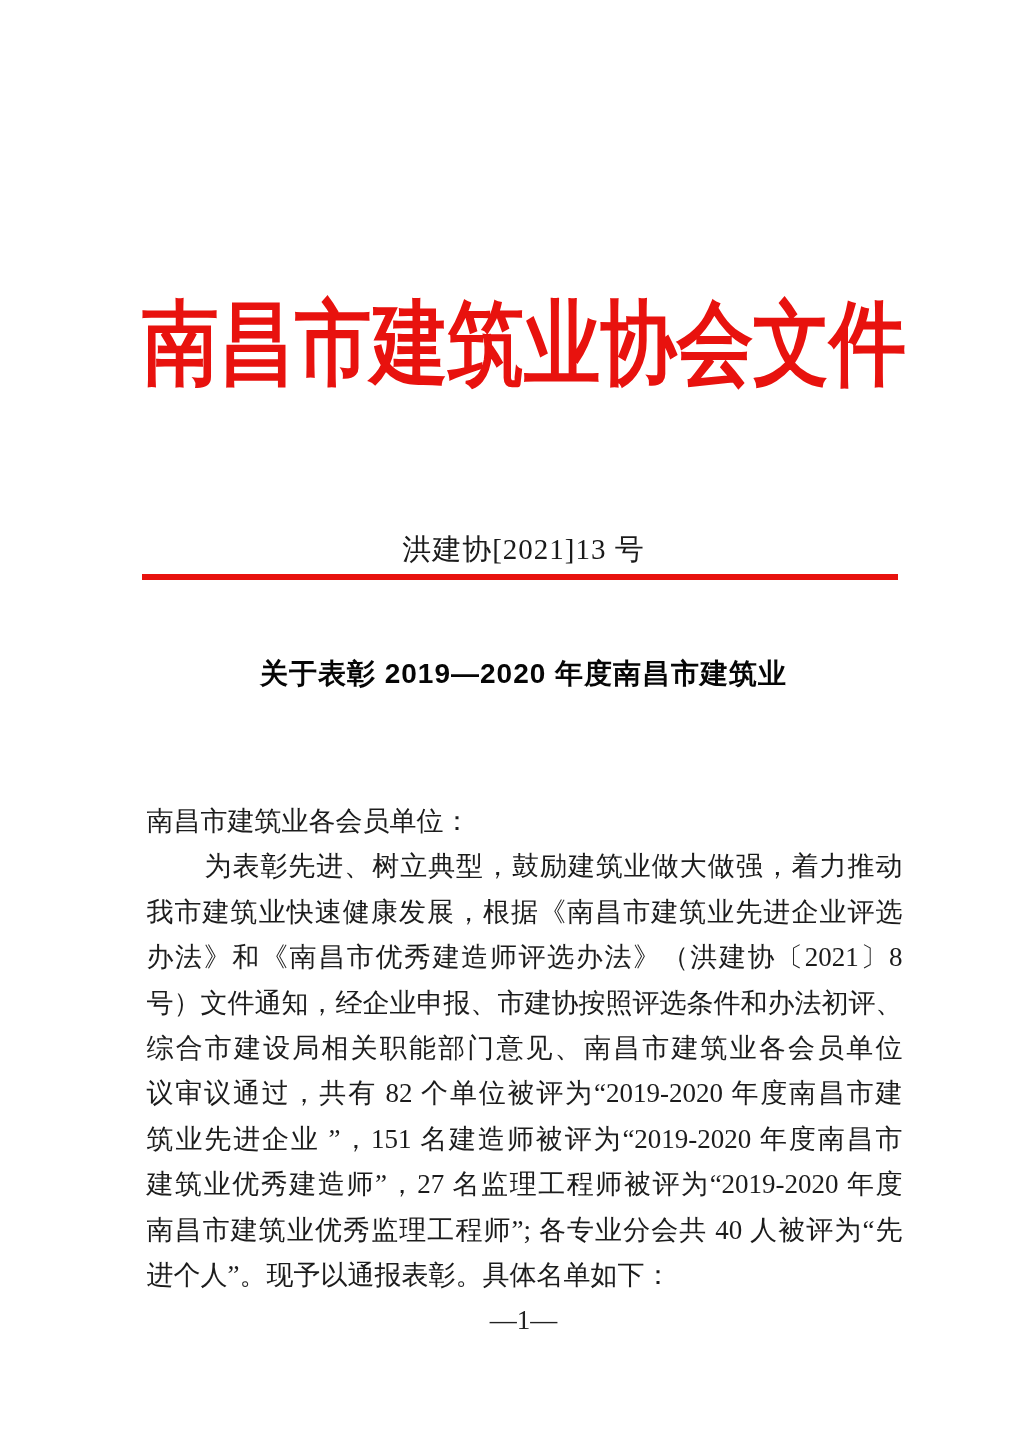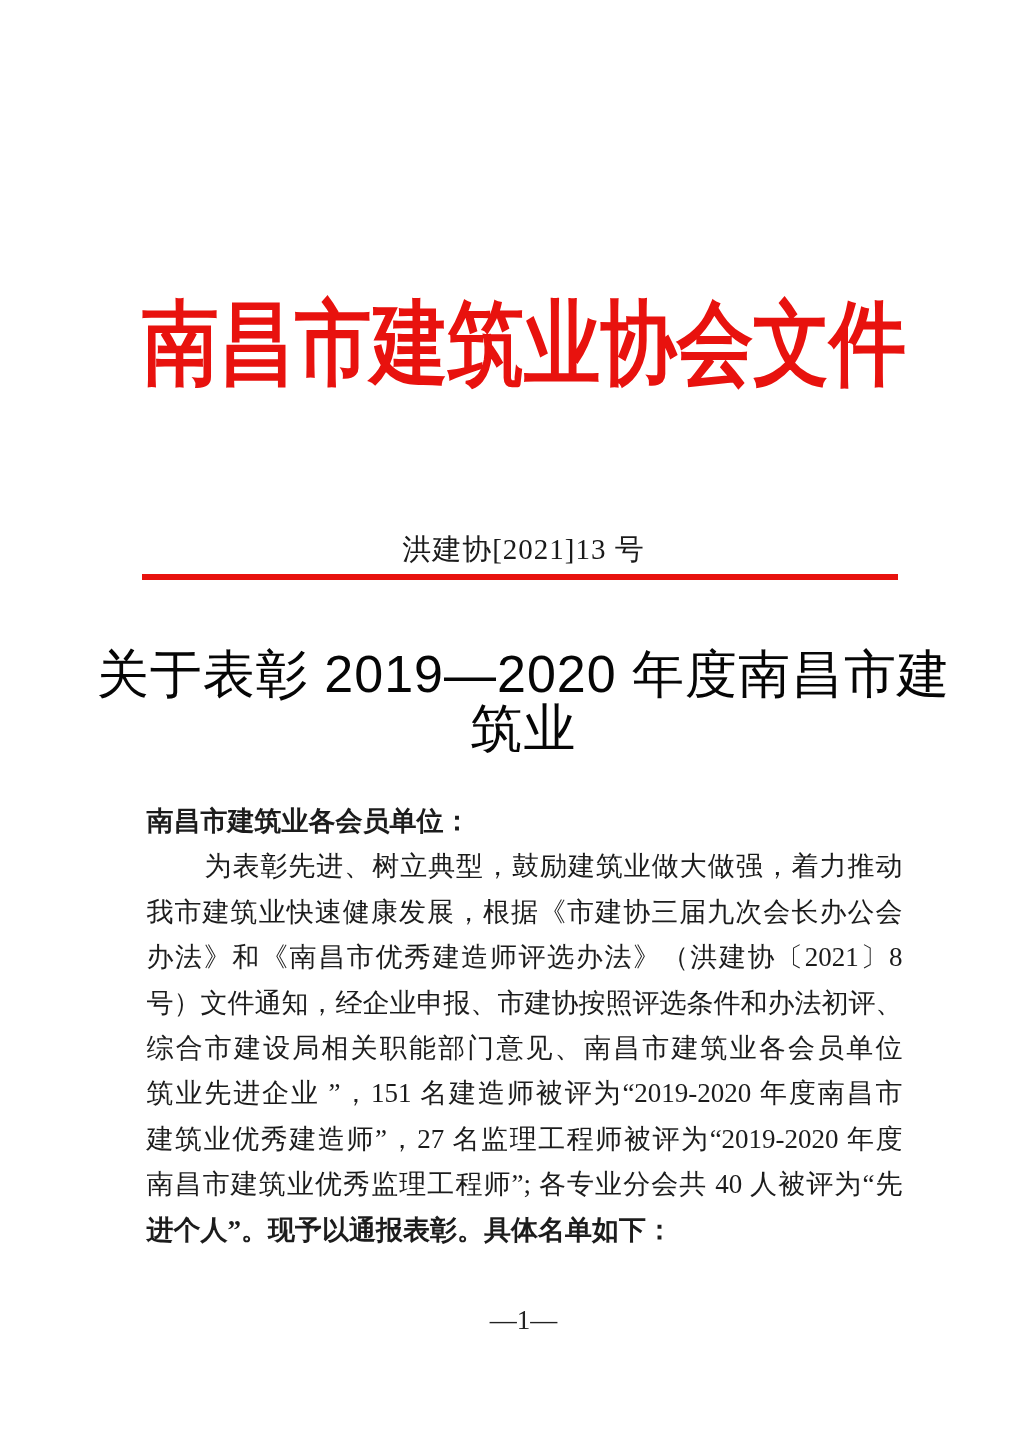--- a/index.html
+++ b/index.html
@@ -56,22 +56,22 @@
   }
 
   
   .doc-title {
     position: absolute;
     top: 647px;
     left: 62px;
     width: 900px;
     text-align: center;
     font-family: "Liberation Sans", "DejaVu Sans", sans-serif;
-    font-weight: 400;
-    font-size: 52px;
+    font-weight: 700;
+    font-size: 28px;
     line-height: 54px;
     color: #060606;
     letter-spacing: 1px;
   }
   .t-line { display: block; }
 
   
   .body-block {
     position: absolute;
     top: 799px;
@@ -82,21 +82,21 @@
     color: var(--ink);
   }
   .line {
     text-align: justify;
     text-align-last: justify;
     height: 45.4px;
     overflow: visible;
     white-space: nowrap;
   }
   .line.stretchable { white-space: normal; }
-  .line.no-stretch { text-align-last: left; white-space: nowrap; font-weight: bold; }
+  .line.no-stretch { text-align-last: left; white-space: nowrap; }
   .line.indent { padding-left: 58px; }
 
   
   .page-number {
     position: absolute;
     top: 1304px;
     left: 0;
     width: 1024px;
     text-align: center;
     font-size: 27px;
@@ -115,24 +115,25 @@
 
   <div class="red-rule"></div>
 
   <div class="doc-title">
     <span class="t-line">关于表彰 2019—2020 年度南昌市建筑业</span>
   </div>
 
   <div class="body-block">
     <div class="line no-stretch">南昌市建筑业各会员单位：</div>
     <div class="line stretchable indent">为表彰先进、树立典型，鼓励建筑业做大做强，着力推动</div>
-    <div class="line stretchable">我市建筑业快速健康发展，根据《市建协三届九次会长办公会</div>
+    <div class="line stretchable">我市建筑业快速健康发展，根据《南昌市建筑业先进企业评选</div>
     <div class="line stretchable">办法》和《南昌市优秀建造师评选办法》（洪建协〔2021〕8</div>
     <div class="line stretchable">号）文件通知，经企业申报、市建协按照评选条件和办法初评、</div>
     <div class="line stretchable">综合市建设局相关职能部门意见、南昌市建筑业各会员单位</div>
+    <div class="line stretchable">议审议通过，共有 82 个单位被评为“2019-2020 年度南昌市建</div>
     <div class="line stretchable">筑业先进企业 ”，151 名建造师被评为“2019-2020 年度南昌市</div>
     <div class="line stretchable">建筑业优秀建造师”，27 名监理工程师被评为“2019-2020 年度</div>
     <div class="line stretchable">南昌市建筑业优秀监理工程师”; 各专业分会共 40 人被评为“先</div>
     <div class="line no-stretch">进个人”。现予以通报表彰。具体名单如下：</div>
   </div>
 
   <div class="page-number">—1—</div>
 
 </div>
 

